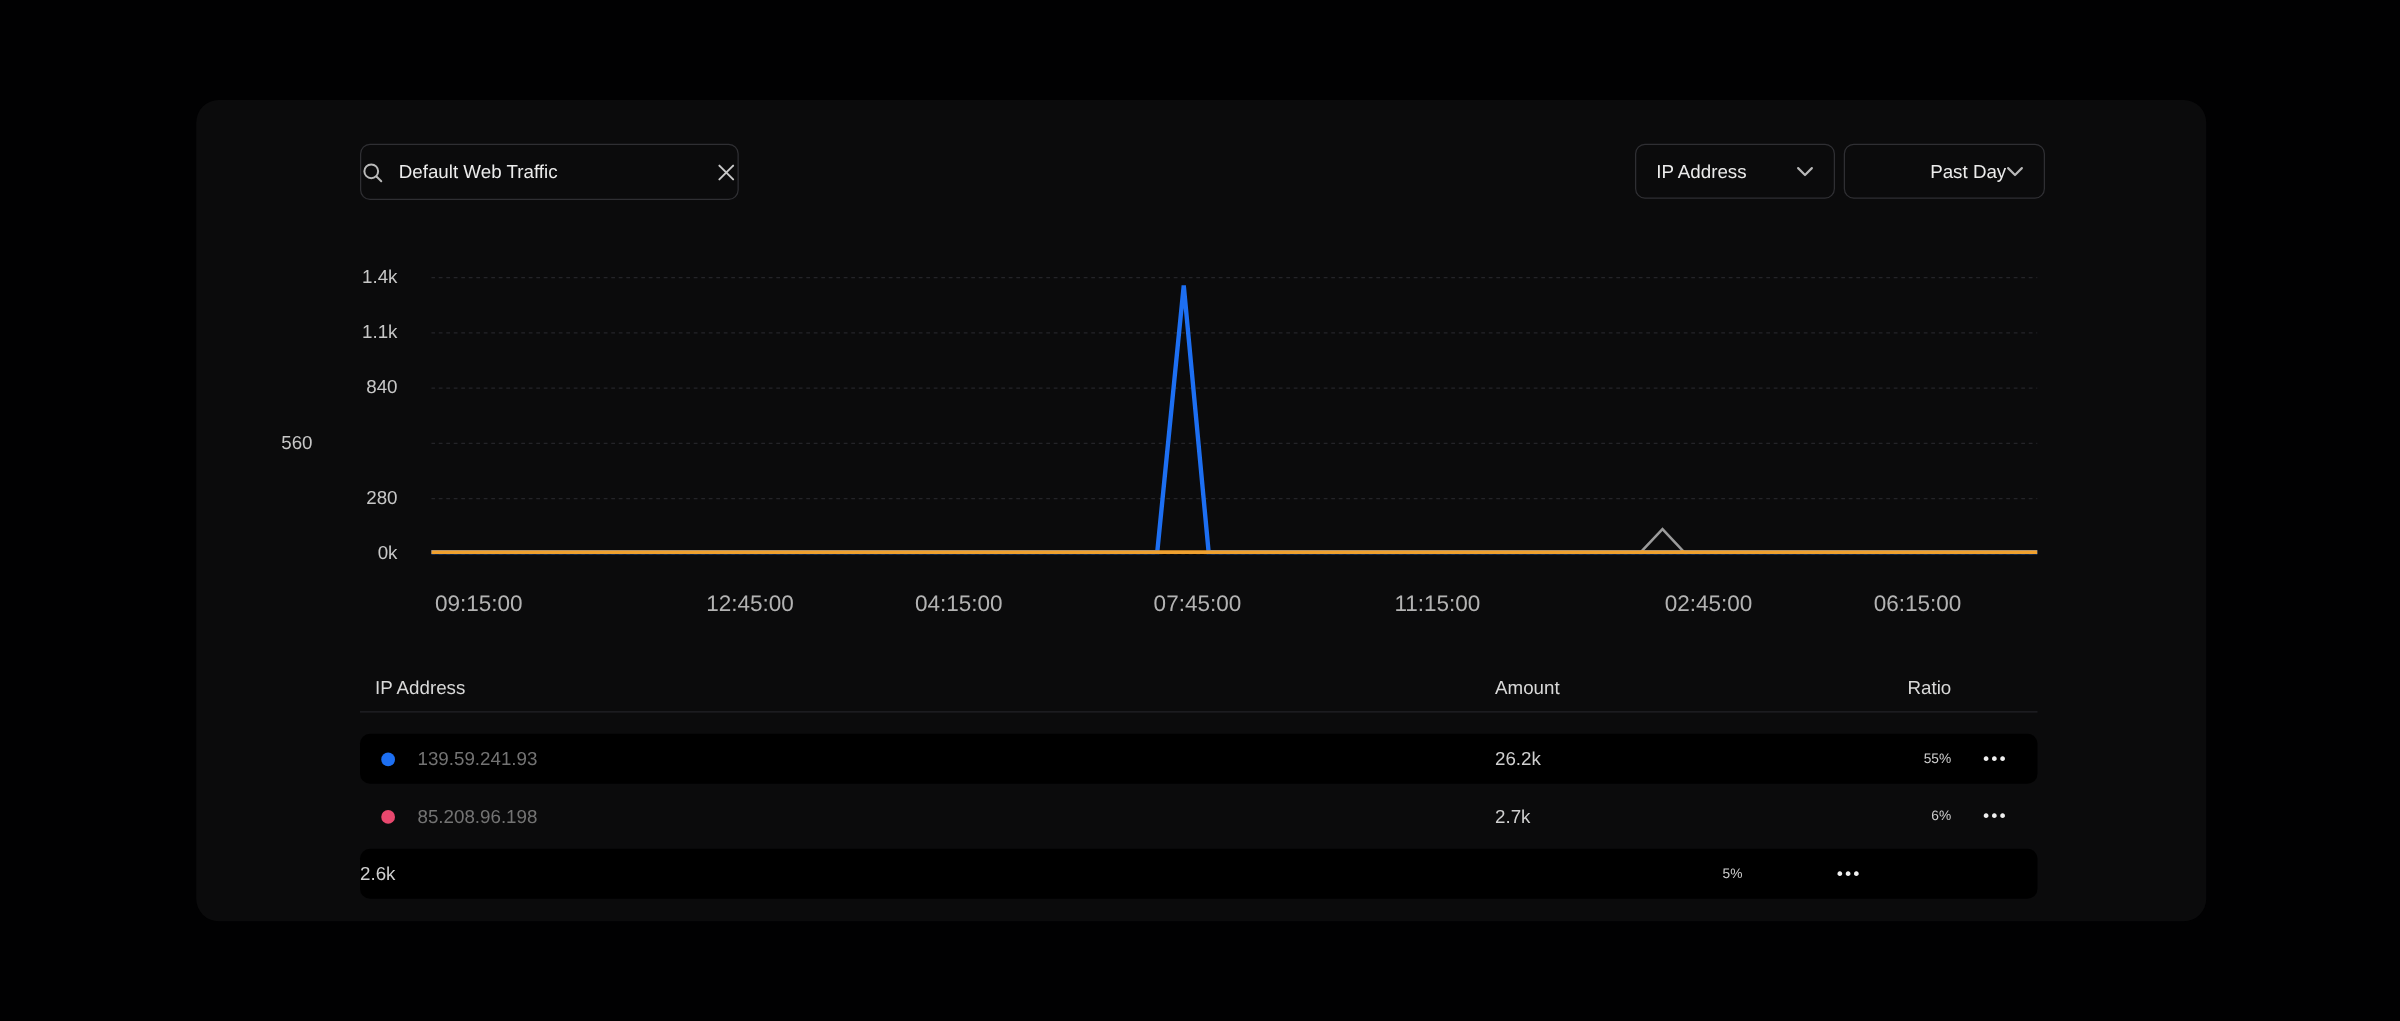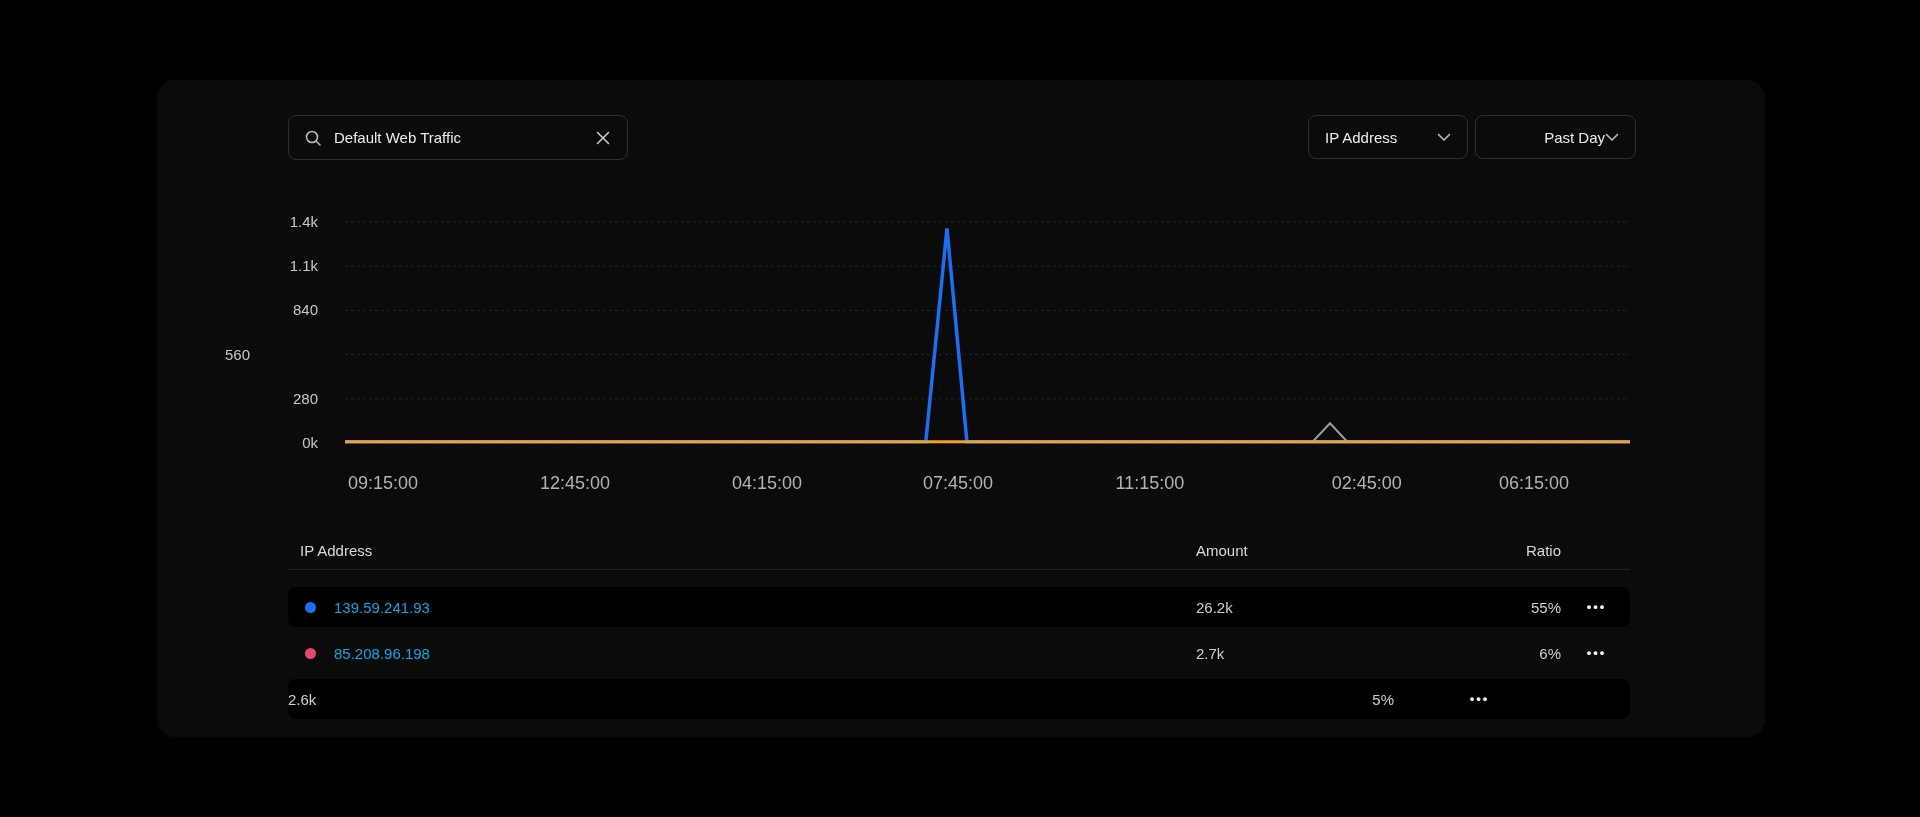--- a/index.html
+++ b/index.html
@@ -3,23 +3,23 @@
 <meta charset="utf-8">
 <style>
   * { margin: 0; padding: 0; box-sizing: border-box; }
   html, body { width: 1920px; height: 817px; background: #010102; overflow: hidden;
     font-family: "Liberation Sans", "DejaVu Sans", sans-serif; }
 
   .panel { position: absolute; left: 157px; top: 80px; width: 1608px; height: 657px;
     background: #0b0b0c; border-radius: 18px; }
 
   
-  .search-box { position: absolute; left: 131px; top: 35px; width: 340px; height: 45px;
+  .search-box { position: absolute; left: 131px; top: 35px; width: 303px; height: 45px;
     border: 1px solid #2f2f33; border-radius: 8px; display: flex; align-items: center;
-    padding: 0 15px; gap: 12px; background: transparent; cursor: text; }
+    padding: 0 0; gap: 12px; background: transparent; cursor: text; }
   .search-box .value { color: #ececec; font-size: 15px; flex: 1; }
   .icon-svg { display: block; }
   .clear-btn { background: none; border: none; cursor: pointer; padding: 2px; display: flex; }
 
   .dropdown { position: absolute; top: 35px; height: 44px; border: 1px solid #2f2f33;
     border-radius: 8px; display: flex; align-items: center; justify-content: space-between;
     padding: 0 16px; cursor: pointer; }
   .dropdown .label { color: #ececec; font-size: 15px; }
   .dd-group { left: 1151px; width: 160px; }
   .dd-time  { left: 1318px; width: 161px; justify-content: flex-end; }
@@ -38,24 +38,24 @@
   .table { position: absolute; left: 131px; top: 452px; width: 1342px; }
   .tgrid { display: grid; grid-template-columns: 908px 200px 167px 67px; align-items: center; }
   .thead { height: 38px; border-bottom: 1px solid #232327; }
   .thead .th { color: #d9d9d9; font-size: 15px; }
   .th.c-ip { padding-left: 12px; }
   .th.c-ratio, .cell.c-ratio { text-align: right; padding-right: 2px; }
   .trow { height: 40px; border-radius: 8px; margin-top: 6px; }
   .trow.first { margin-top: 17px; }
   .trow.striped { background: #000000; }
   .cell.c-ip { display: flex; align-items: center; padding-left: 17px; gap: 18px;
-    color: #0ea5e9; font-size: 15px; }
+    color: #737373; font-size: 15px; }
   .dot { width: 11px; height: 11px; border-radius: 50%; flex: 0 0 auto; }
   .cell.c-amount { color: #cfcfcf; font-size: 15px; }
-  .cell.c-ratio { color: #cfcfcf; font-size: 15px; }
+  .cell.c-ratio { color: #cfcfcf; font-size: 11px; }
   .cell.c-menu { text-align: center; }
   .ellipsis { background: none; border: none; color: #efefef; cursor: pointer;
     font-size: 13px; letter-spacing: 2px; font-weight: bold; line-height: 40px; }
 </style>
 </head>
 <body>
 
 <div>
   <div class="panel">
 
@@ -102,21 +102,21 @@
           <line x1="0" x2="1285" y1="90.4" y2="90.4" stroke="#242428" stroke-width="1" stroke-dasharray="3 3"></line>
           <line x1="0" x2="1285" y1="134.6" y2="134.6" stroke="#242428" stroke-width="1" stroke-dasharray="3 3"></line>
           <line x1="0" x2="1285" y1="178.8" y2="178.8" stroke="#242428" stroke-width="1" stroke-dasharray="3 3"></line>
           <line x1="0" x2="1285" y1="223" y2="223" stroke="#242428" stroke-width="1" stroke-dasharray="3 3"></line>
           <polyline points="0.0,221.7 580.8,221.7 602.0,8.3 621.9,221.7 1285.0,221.7" fill="none" stroke="#1d6ff2" stroke-width="3.5" stroke-linejoin="miter"></polyline>
           <polyline points="967.6,221.7 985.0,203.3 1002.3,221.7" fill="none" stroke="#9b9b9b" stroke-width="2" stroke-linejoin="miter"></polyline>
           <polyline points="0.0,221.7 1285.0,221.7" fill="none" stroke="#f0a12f" stroke-width="3" stroke-linejoin="miter"></polyline>
         </svg>
       <div class="x-labels">
           <div style="left: -21.964px;">09:15:00</div>
-          <div style="left: 170.015px;">12:45:00</div>
+          <div style="left: 170.015px; text-align: right;">12:45:00</div>
           <div style="left: 361.994px;">04:15:00</div>
           <div style="left: 552.945px;">07:45:00</div>
           <div style="left: 744.924px;">11:15:00</div>
           <div style="left: 936.903px; text-align: right;">02:45:00</div>
           <div style="left: 1129.01px;">06:15:00</div>
         </div>
     </div>
 
     <div class="table">
       <div class="tgrid thead">

